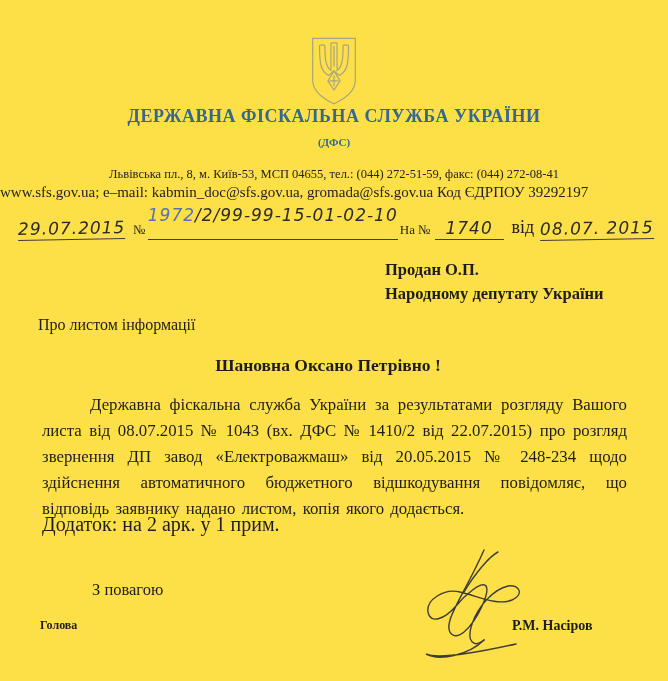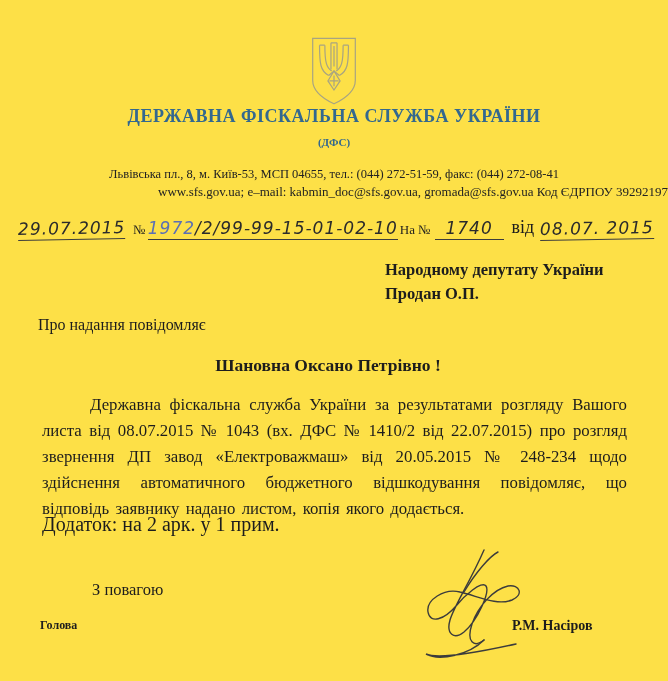--- a/index.html
+++ b/index.html
@@ -28,41 +28,41 @@
     text-align:center;
     font-size:11px;font-weight:bold;
     color:#33688f;
   }
   .addr-line{
     position:absolute;top:167px;left:0;right:0;
     text-align:center;font-size:12.5px;color:#222;
   }
   .contact-line{
     position:absolute;top:184px;left:0;right:0;
-    text-align:right;font-size:13px;color:#222;
+    text-align:left;font-size:15px;color:#222;
   }
   
   .ref-row{
     position:absolute;top:204px;left:18px;right:14px;height:36px;
     display:flex;align-items:flex-end;
     font-size:13px;
   }
   .hand{
     font-family:"DejaVu Sans",sans-serif;
     font-style:italic;
     font-size:17px;
     letter-spacing:1px;
     color:#2b2b2b;
     white-space:nowrap;
   }
   .ink-blue{color:#5b6fb5;}
   .u{border-bottom:1.4px solid #3c3c3c;}
   .ref-date{width:112px;text-align:center;padding-bottom:1px;transform:rotate(-1deg);}
   .ref-no-label{padding:0 2px 2px 8px;font-size:13px;}
-  .ref-number{flex:0 0 auto;min-width:240px;text-align:left;padding-bottom:1px;font-size:16px;}
+  .ref-number{flex:0 0 auto;min-width:240px;text-align:left;padding-bottom:14px;font-size:16px;}
   .ref-reply-label{padding:0 4px 2px 2px;font-size:13px;white-space:nowrap;}
   .ref-reply-no{width:88px;text-align:center;padding-bottom:1px;}
   .ref-vid-label{padding:0 6px 2px 8px;font-size:18px;}
   .ref-reply-date{flex:1;text-align:center;padding-bottom:1px;transform:rotate(-1deg);}
   
   .addressee{
     position:absolute;top:258px;left:385px;
     font-size:16.5px;font-weight:bold;line-height:1.45;
   }
   
@@ -135,25 +135,25 @@
     <span class="hand u ref-date">29.07.2015</span>
     <span class="ref-no-label">№</span>
     <span class="u ref-number"><span class="hand ink-blue">1972</span><span class="hand">/2/99-99-15-01-02-10</span></span>
     <span class="ref-reply-label">На №</span>
     <span class="hand u ref-reply-no">1740</span>
     <span class="ref-vid-label">від</span>
     <span class="hand u ref-reply-date">08.07. 2015</span>
   </div>
 
   <div class="addressee">
+    <div>Продан О.П.</div>
     <div>Народному депутату України</div>
-    <div>Продан О.П.</div>
   </div>
 
-  <div class="subject">Про надання повідомляє</div>
+  <div class="subject">Про листом інформації</div>
 
   <div class="salutation">Шановна Оксано Петрівно !</div>
 
   <div class="body-par">Державна фіскальна служба України за результатами розгляду Вашого листа від 08.07.2015 № 1043 (вх. ДФС № 1410/2 від 22.07.2015) про розгляд звернення ДП завод «Електроважмаш» від 20.05.2015 № 248-234 щодо здійснення автоматичного бюджетного відшкодування повідомляє, що відповідь заявнику надано листом, копія якого додається.</div>
 
   <div class="attachment">Додаток: на 2 арк. у 1 прим.</div>
 
   <div class="closing">З повагою</div>
 
   <div class="signer-title">Голова</div>

